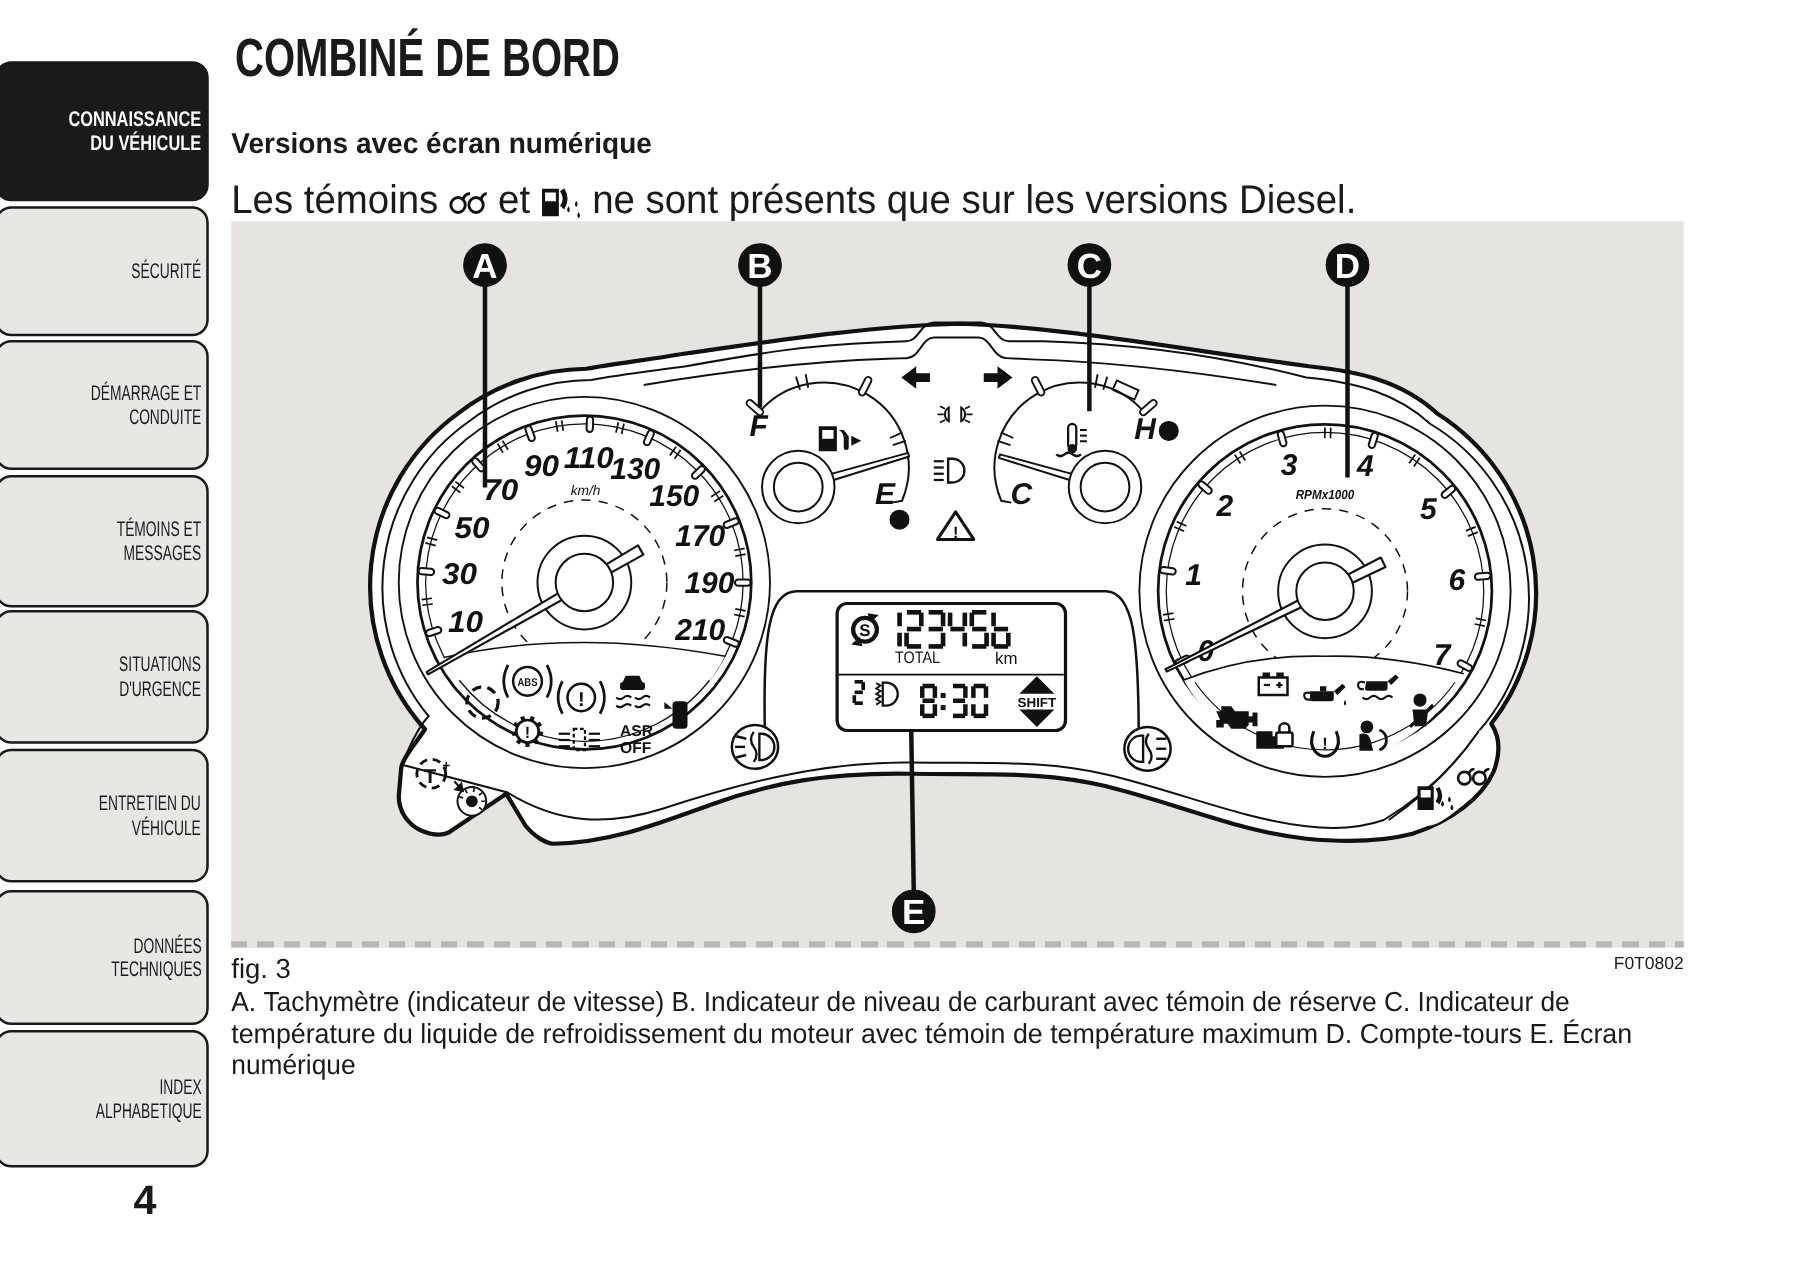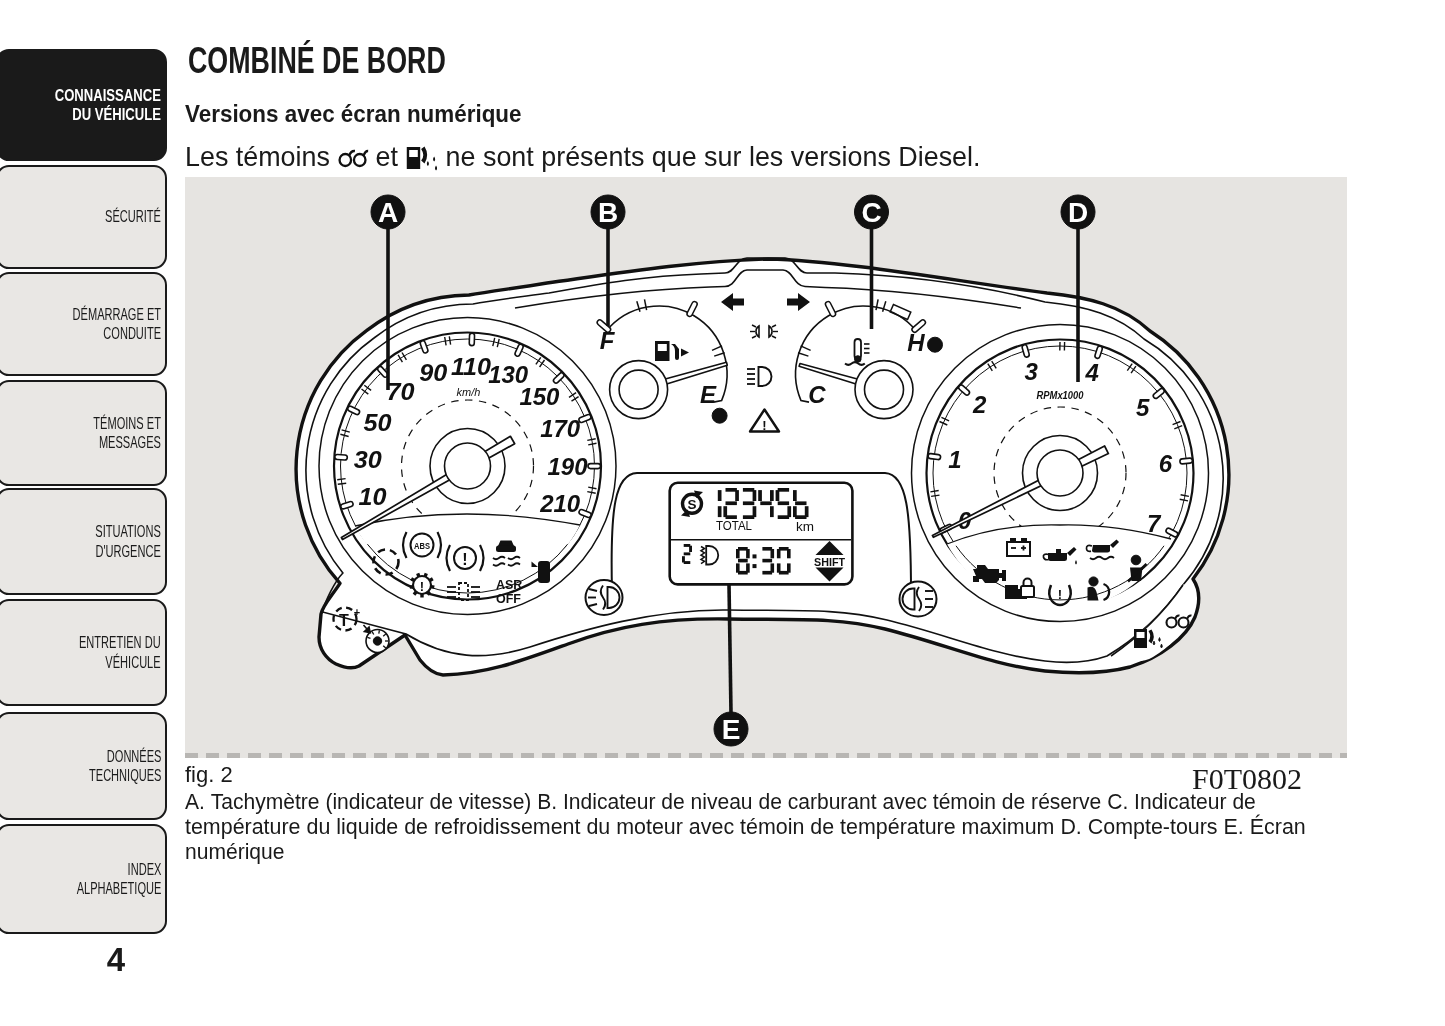--- a/index.html
+++ b/index.html
@@ -42,25 +42,25 @@
 <div class="tab" style="top:712px;height:108px">
     <span>DONNÉES<br>TECHNIQUES</span>
   </div>
 
 <div class="tab" style="top:824px;height:110px">
     <span>INDEX<br>ALPHABETIQUE</span>
   </div>
 
 <div style="position:absolute; left:96px; top:941px; width:40px; text-align:center; font-size:33px; font-weight:bold;">4</div>
 
-<div style="position:absolute; left:188px; top:40px; font-size:36px; font-weight:bold;"><span class="squish" style="transform:scaleX(0.745)">COMBINÉ DE BORD</span></div>
+<div style="position:absolute; left:188px; top:23px; font-size:43px; font-weight:bold;"><span class="squish" style="transform:scaleX(0.745)">COMBINÉ DE BORD</span></div>
 
 <div style="position:absolute; left:185px; top:101px; font-size:23px; font-weight:bold;"><span class="squish" style="transform:scaleX(0.975)">Versions avec écran numérique</span></div>
 
-<div style="position:absolute; left:185px; top:141px; font-size:28px;"><span class="squish" style="transform:scaleX(0.96)">Les témoins <svg width="32" height="22" viewBox="0 0 32 22" style="vertical-align:-3px">
+<div style="position:absolute; left:185px; top:141px; font-size:32px;"><span class="squish" style="transform:scaleX(0.96)">Les témoins <svg width="32" height="22" viewBox="0 0 32 22" style="vertical-align:-3px">
         <circle cx="8" cy="13" r="6" fill="none" stroke="#111" stroke-width="2.4"></circle>
         <circle cx="23" cy="13" r="6" fill="none" stroke="#111" stroke-width="2.4"></circle>
         <path d="M12,8.5 q2,-5 6,-4.5 M27,8.5 q2,-5 5,-4.5" fill="none" stroke="#111" stroke-width="2.4"></path>
       </svg> et <svg width="34" height="27" viewBox="0 0 34 27" style="vertical-align:-5px">
         <rect x="1" y="3" width="14" height="22" fill="#111"></rect>
         <rect x="3.5" y="6" width="9" height="7" fill="white"></rect>
         <path d="M16,5 q4.5,6.5 0,11.5 l3.5,3 q5.5,-8.5 0,-17 z" fill="#111"></path>
         <path d="M23,17 q2.2,3.2 0,5 q-2.2,-1.8 0,-5 m6.5,-4.5 q2.2,3.2 0,5 q-2.2,-1.8 0,-5 m2,9 q2.2,3.2 0,5 q-2.2,-1.8 0,-5" fill="#111"></path>
       </svg> ne sont présents que sur les versions Diesel.</span></div>
 
@@ -571,20 +571,20 @@
 <g>
         <line x1="544" y1="407" x2="546" y2="536" stroke="#111" stroke-width="3.6" stroke-linecap="butt"></line>
         <circle cx="546" cy="552" r="17" stroke="#111" stroke-width="1" fill="#111"></circle>
         <text x="546" y="562" font-size="28" font-weight="bold" text-anchor="middle" fill="white">E</text>
       </g>
 </svg>
 
 <div style="position:absolute;left:0;bottom:0;width:100%;height:5px;background:repeating-linear-gradient(90deg,#b8b6b3 0 13px,#e6e4e1 13px 21px);"></div>
 </div>
 
-<div style="position:absolute; left:185px; top:762px; font-size:22px;">fig. 2</div>
-
-<div style="position:absolute; left:1147px; top:762px; width:200px; text-align:center; font-size:30px;font-family:Liberation Serif, serif;">F0T0802</div>
+<div style="position:absolute; left:185px; top:762px; font-size:22px;">fig. 3</div>
+
+<div style="position:absolute; left:1147px; top:762px; width:200px; text-align:right; font-size:14px;">F0T0802</div>
 
 <div style="position:absolute; left:185px; top:789px; font-size:22px; line-height:25px;">
 <span class="squish" style="transform:scaleX(0.957)">A.&nbsp;Tachymètre (indicateur de vitesse) B.&nbsp;Indicateur de niveau de carburant avec témoin de réserve C.&nbsp;Indicateur de</span><br>
 <span class="squish" style="transform:scaleX(0.974)">température du liquide de refroidissement du moteur avec témoin de température maximum D.&nbsp;Compte-tours E.&nbsp;Écran</span><br>
 <span class="squish" style="transform:scaleX(0.957)">numérique</span></div>
 
 </body></html>

